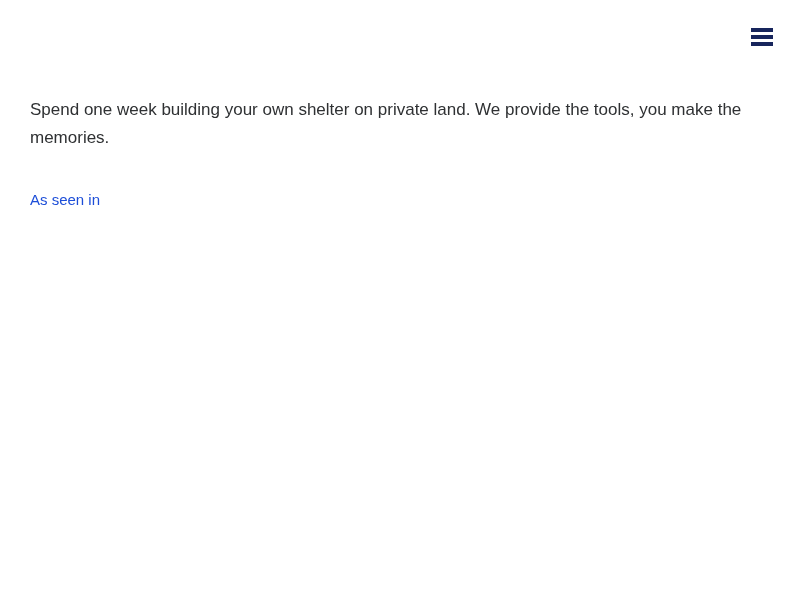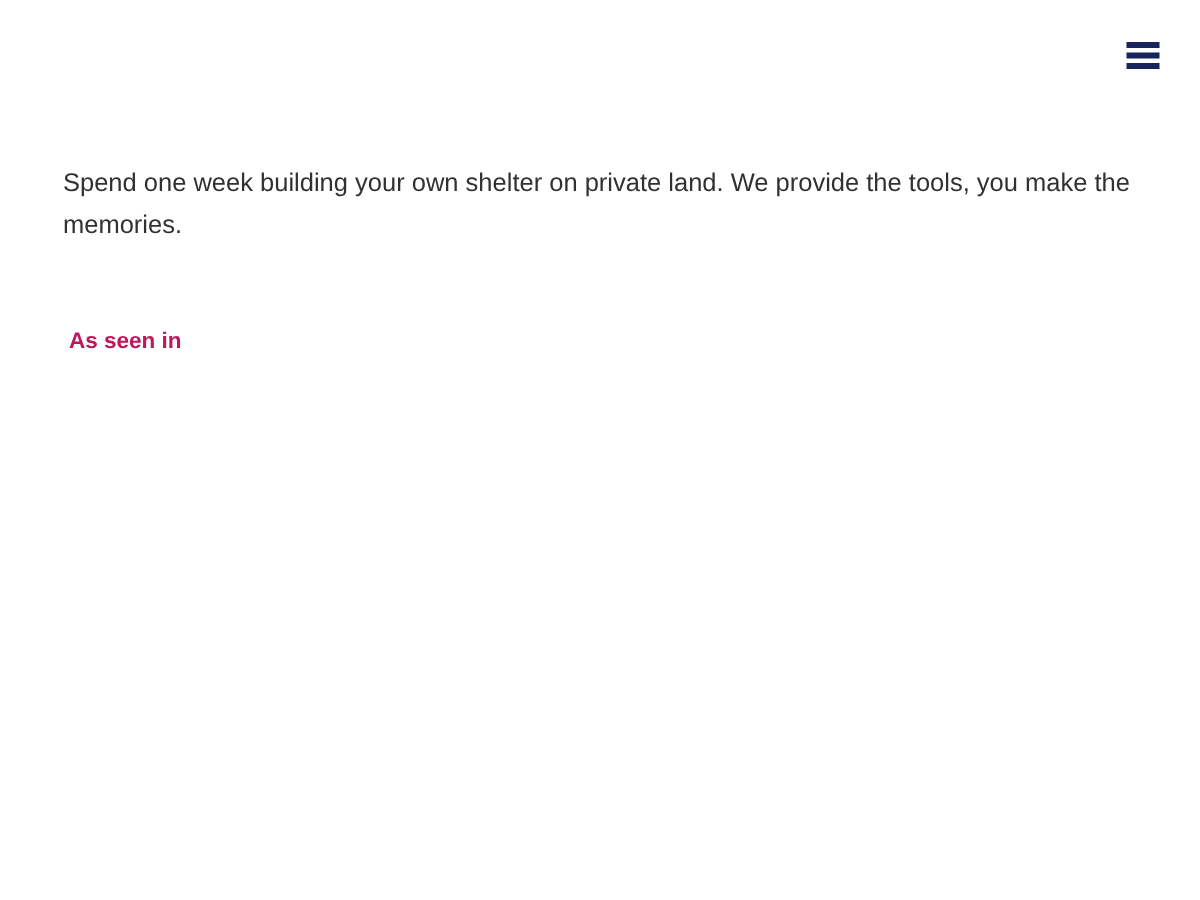--- a/index.html
+++ b/index.html
@@ -96,38 +96,38 @@
     font-size: 64px;
     line-height: 70px;
     font-weight: bold;
     letter-spacing: -0.5px;
     color: #1a1e1c;
     max-width: 600px;
     word-spacing: 1px;
   }
 
   .hero-subtitle {
-    margin: 12px;
+    margin: 0;
     padding: 0;
     padding-top: 22px;
     font-size: 17px;
     line-height: 28px;
     font-weight: normal;
     color: #2f3133;
     max-width: 740px;
   }
 
   .as-seen-in {
-    margin: 16px;
+    margin: 0;
     padding: 0;
     padding-top: 38px;
     font-size: 15px;
     line-height: 20px;
-    font-weight: bold;
-    color: #be185d;
+    font-weight: normal;
+    color: #1d4ed8;
   }
 
   .press-logos {
     padding-top: 18px;
     min-height: 60px;
     display: flex;
     align-items: center;
     gap: 40px;
   }
 </style>

